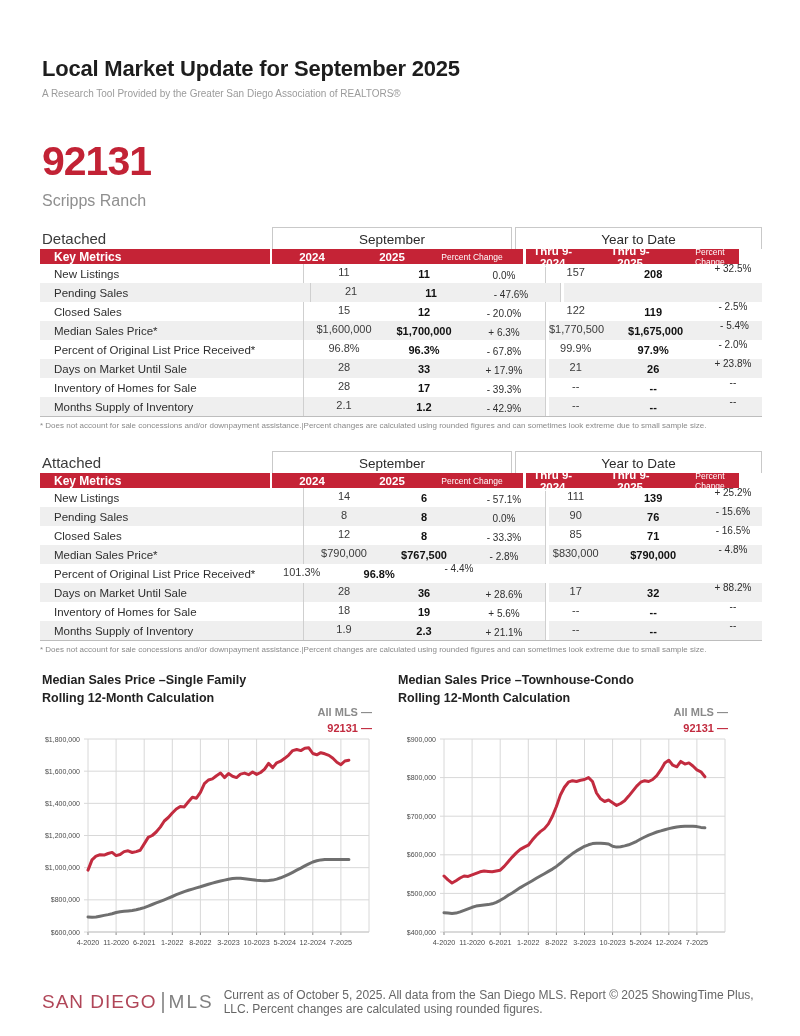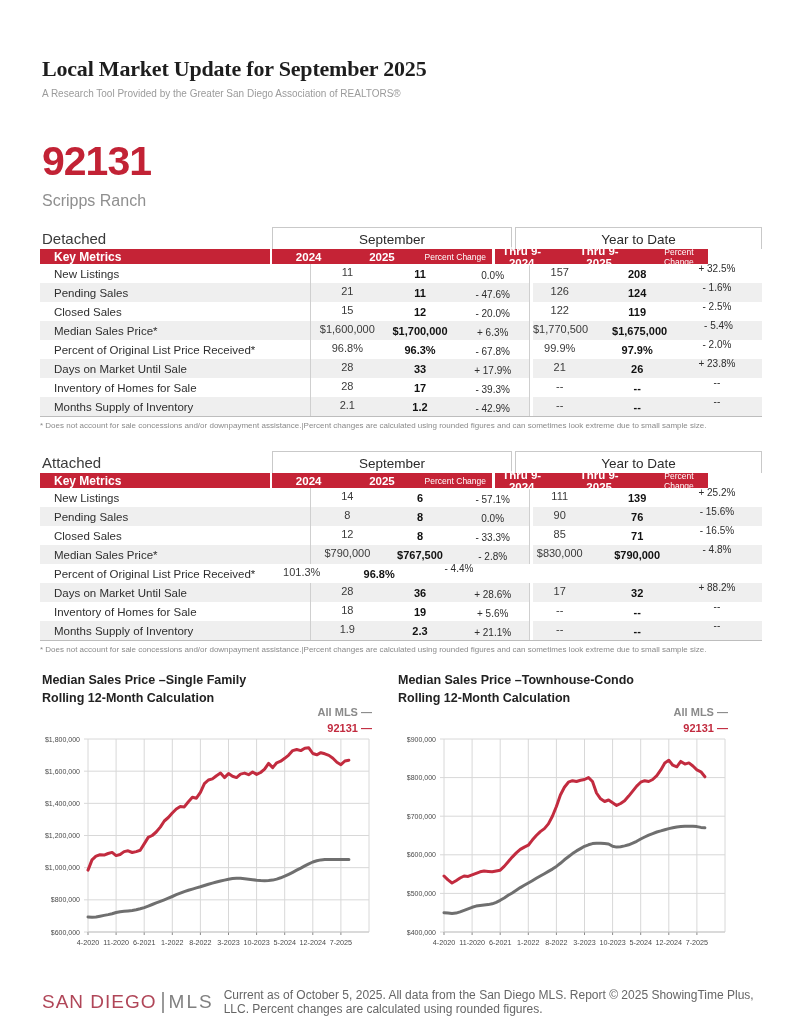--- a/index.html
+++ b/index.html
@@ -1,30 +1,30 @@
 <!DOCTYPE html>
 <html><head>
 <meta charset="utf-8">
 <style>
   html,body{margin:0;padding:0;background:#fff;}
   .page{position:relative;width:800px;height:1036px;background:#fff;overflow:hidden;
         font-family:"Liberation Sans",sans-serif;color:#222;}
 
   
-  .title{position:absolute;top:56px;left:42px;font-size:22px;font-weight:700;color:#1d1d1d;letter-spacing:-0.2px;font-family:Liberation Serif, serif;}
+  .title{position:absolute;top:56px;left:42px;font-size:22px;font-weight:700;color:#1d1d1d;letter-spacing:-0.2px;}
   .subtitle{position:absolute;top:88px;left:42px;font-size:10px;color:#9b9b9b;}
   .zip{position:absolute;top:138px;left:42px;font-size:41px;font-weight:700;color:#c22235;letter-spacing:-1px;}
   .area{position:absolute;top:192px;left:42px;font-size:16px;color:#8f8f8f;}
 
   
   .lmu-table{position:absolute;left:40px;width:722px;}
   .tbl1{top:227px;} .tbl2{top:451px;}
   .ghrow,.redrow,.trow{display:flex;align-items:center;box-sizing:border-box;}
   .c-metric{width:232px;box-sizing:border-box;padding-left:14px;font-size:11.5px;color:#2f2f2f;}
-  .grp{width:220px;display:flex;box-sizing:border-box;}
+  .grp{width:251px;display:flex;box-sizing:border-box;}
   .grp2{width:213px;display:flex;box-sizing:border-box;gap:24px;}
   .ggap{width:3px;flex:none;align-self:stretch;background:#fff;}
   .c-val{width:80px;text-align:center;font-size:11px;color:#3a3a3a;position:relative;}
   .c-val:not(.bold){top:-2px;}
   .c-val.bold{font-weight:700;color:#111;}
   .grp2 .c-pct{width:87px;}
   .c-pct{width:80px;text-align:center;font-size:10px;color:#2d2d2d;position:relative;top:2px;}
   .c-pct.pct2{top:-5px;}
   .ghrow{height:22px;}
   .section-label{font-size:15px;color:#3a3a3a;padding-left:2px;}
@@ -113,25 +113,20 @@
           </div>
         </div>
         <div class="trow alt">
           <div class="c-metric">Pending Sales</div>
           <div class="grp g-body">
             <div class="c-val">21</div>
             <div class="c-val bold">11</div>
             <div class="c-pct">- 47.6%</div>
           </div>
           <div class="ggap"></div>
-          <div class="grp2 g-body2">
-            <div class="c-val">126</div>
-            <div class="c-val bold">124</div>
-            <div class="c-pct pct2">- 1.6%</div>
-          </div>
         </div>
         <div class="trow">
           <div class="c-metric">Closed Sales</div>
           <div class="grp g-body">
             <div class="c-val">15</div>
             <div class="c-val bold">12</div>
             <div class="c-pct">- 20.0%</div>
           </div>
           <div class="ggap"></div>
           <div class="grp2 g-body2">

